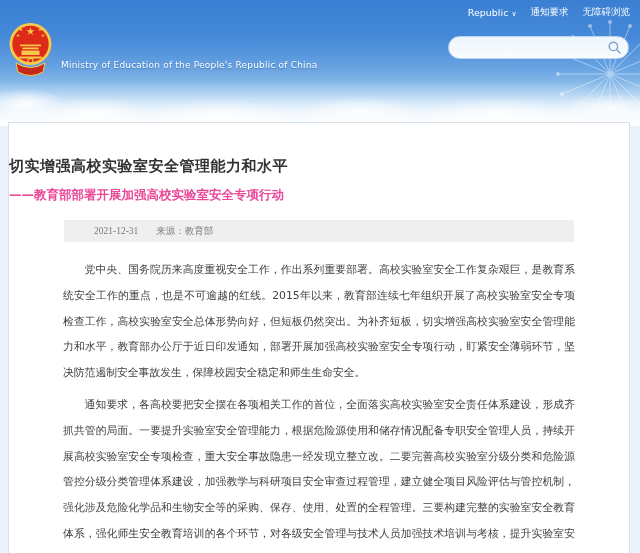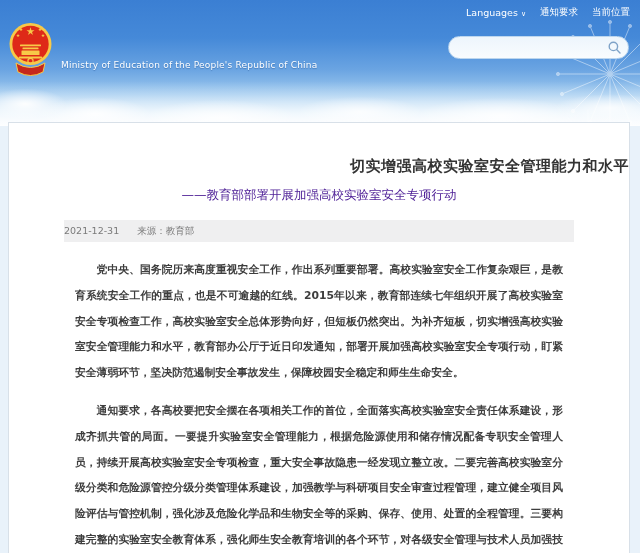--- a/index.html
+++ b/index.html
@@ -77,40 +77,40 @@
   .breadcrumb .sep{color:#8a97a3;margin:0 5px;}
   .breadcrumb .current{color:#555;cursor:pointer;}
 
   
   .content-box{
     position:absolute;left:8px;top:122px;width:622px;height:431px;z-index:5;
     box-sizing:border-box;background:#fff;
     border:1px solid #d8e0e8;border-bottom:0;
   }
   .article-title{
-    margin:34px 0 0;text-align:right;
+    margin:34px 0 0;text-align:left;
     font-size:15px;font-weight:bold;color:#333;letter-spacing:.5px;
   }
   .article-subtitle{
-    margin:11px 0 0;text-align:center;
-    font-size:12.5px;font-weight:normal;color:#4c1d95;
+    margin:11px 0 0;
+    font-size:12.5px;font-weight:bold;color:#ec4899;
   }
   .meta{
     width:510px;height:22px;box-sizing:border-box;
-    margin:16px auto 0;
+    margin:16px auto 0;padding-left:30px;
     background:#efeff0;line-height:22px;
-    font-size:9.5px;color:#7a7a7a;
+    font-size:9.5px;color:#7a7a7a;font-family:Liberation Serif, serif;
   }
   .meta .src{margin-left:18px;}
   .article-body{
     width:512px;margin:15px auto 0;
     font-size:10.8px;line-height:25.8px;color:#3e3e3e;
     text-align:justify;
   }
-  .article-body p{margin:12px;text-indent:2em;font-weight:bold;}
+  .article-body p{margin:0;text-indent:2em;}
   .article-body p + p{margin-top:6px;}
 </style>
 </head>
 <body>
 
 <div class="page">
 
   <div class="header">
 
     <svg class="dandelion main" width="120" height="120" viewBox="0 0 120 120">
@@ -159,25 +159,25 @@
         <line x1="60" y1="60" x2="8" y2="60"></line>
           <line x1="60" y1="60" x2="23" y2="23"></line>
         <line x1="60" y1="60" x2="60" y2="8"></line>
           <line x1="60" y1="60" x2="97" y2="23"></line>
         <circle cx="60" cy="60" r="2.4"></circle>
       </g>
     </svg>
 
     <div class="topbar">
       <span class="tlink">
-        <span>Languages</span>
+        <span>Republic</span>
         <span class="chev">∨</span>
       </span>
       <span class="tlink">通知要求</span>
-      <span class="tlink">当前位置</span>
+      <span class="tlink">无障碍浏览</span>
     </div>
 
     <svg class="emblem" width="45" height="56" viewBox="0 0 45 56">
       <path d="M8 41 Q22.5 50 37 41 L35 50 Q22.5 57 10 50 Z" fill="#c5281c" stroke="#f7c948" stroke-width="1"></path>
       <circle cx="22.5" cy="22" r="21" fill="#f7c948"></circle>
       <circle cx="22.5" cy="22" r="18.2" fill="#de2a18"></circle>
       <g fill="#f7c948">
         <path transform="translate(22.5,9.5) scale(4.2)" d="M0,-1 L0.225,-0.31 L0.951,-0.31 L0.363,0.118 L0.588,0.809 L0,0.382 L-0.588,0.809 L-0.363,0.118 L-0.951,-0.31 L-0.225,-0.31 Z"></path>
         <path transform="translate(13,7.5) scale(2)" d="M0,-1 L0.225,-0.31 L0.951,-0.31 L0.363,0.118 L0.588,0.809 L0,0.382 L-0.588,0.809 L-0.363,0.118 L-0.951,-0.31 L-0.225,-0.31 Z"></path>
         <path transform="translate(32,7.5) scale(2)" d="M0,-1 L0.225,-0.31 L0.951,-0.31 L0.363,0.118 L0.588,0.809 L0,0.382 L-0.588,0.809 L-0.363,0.118 L-0.951,-0.31 L-0.225,-0.31 Z"></path>

